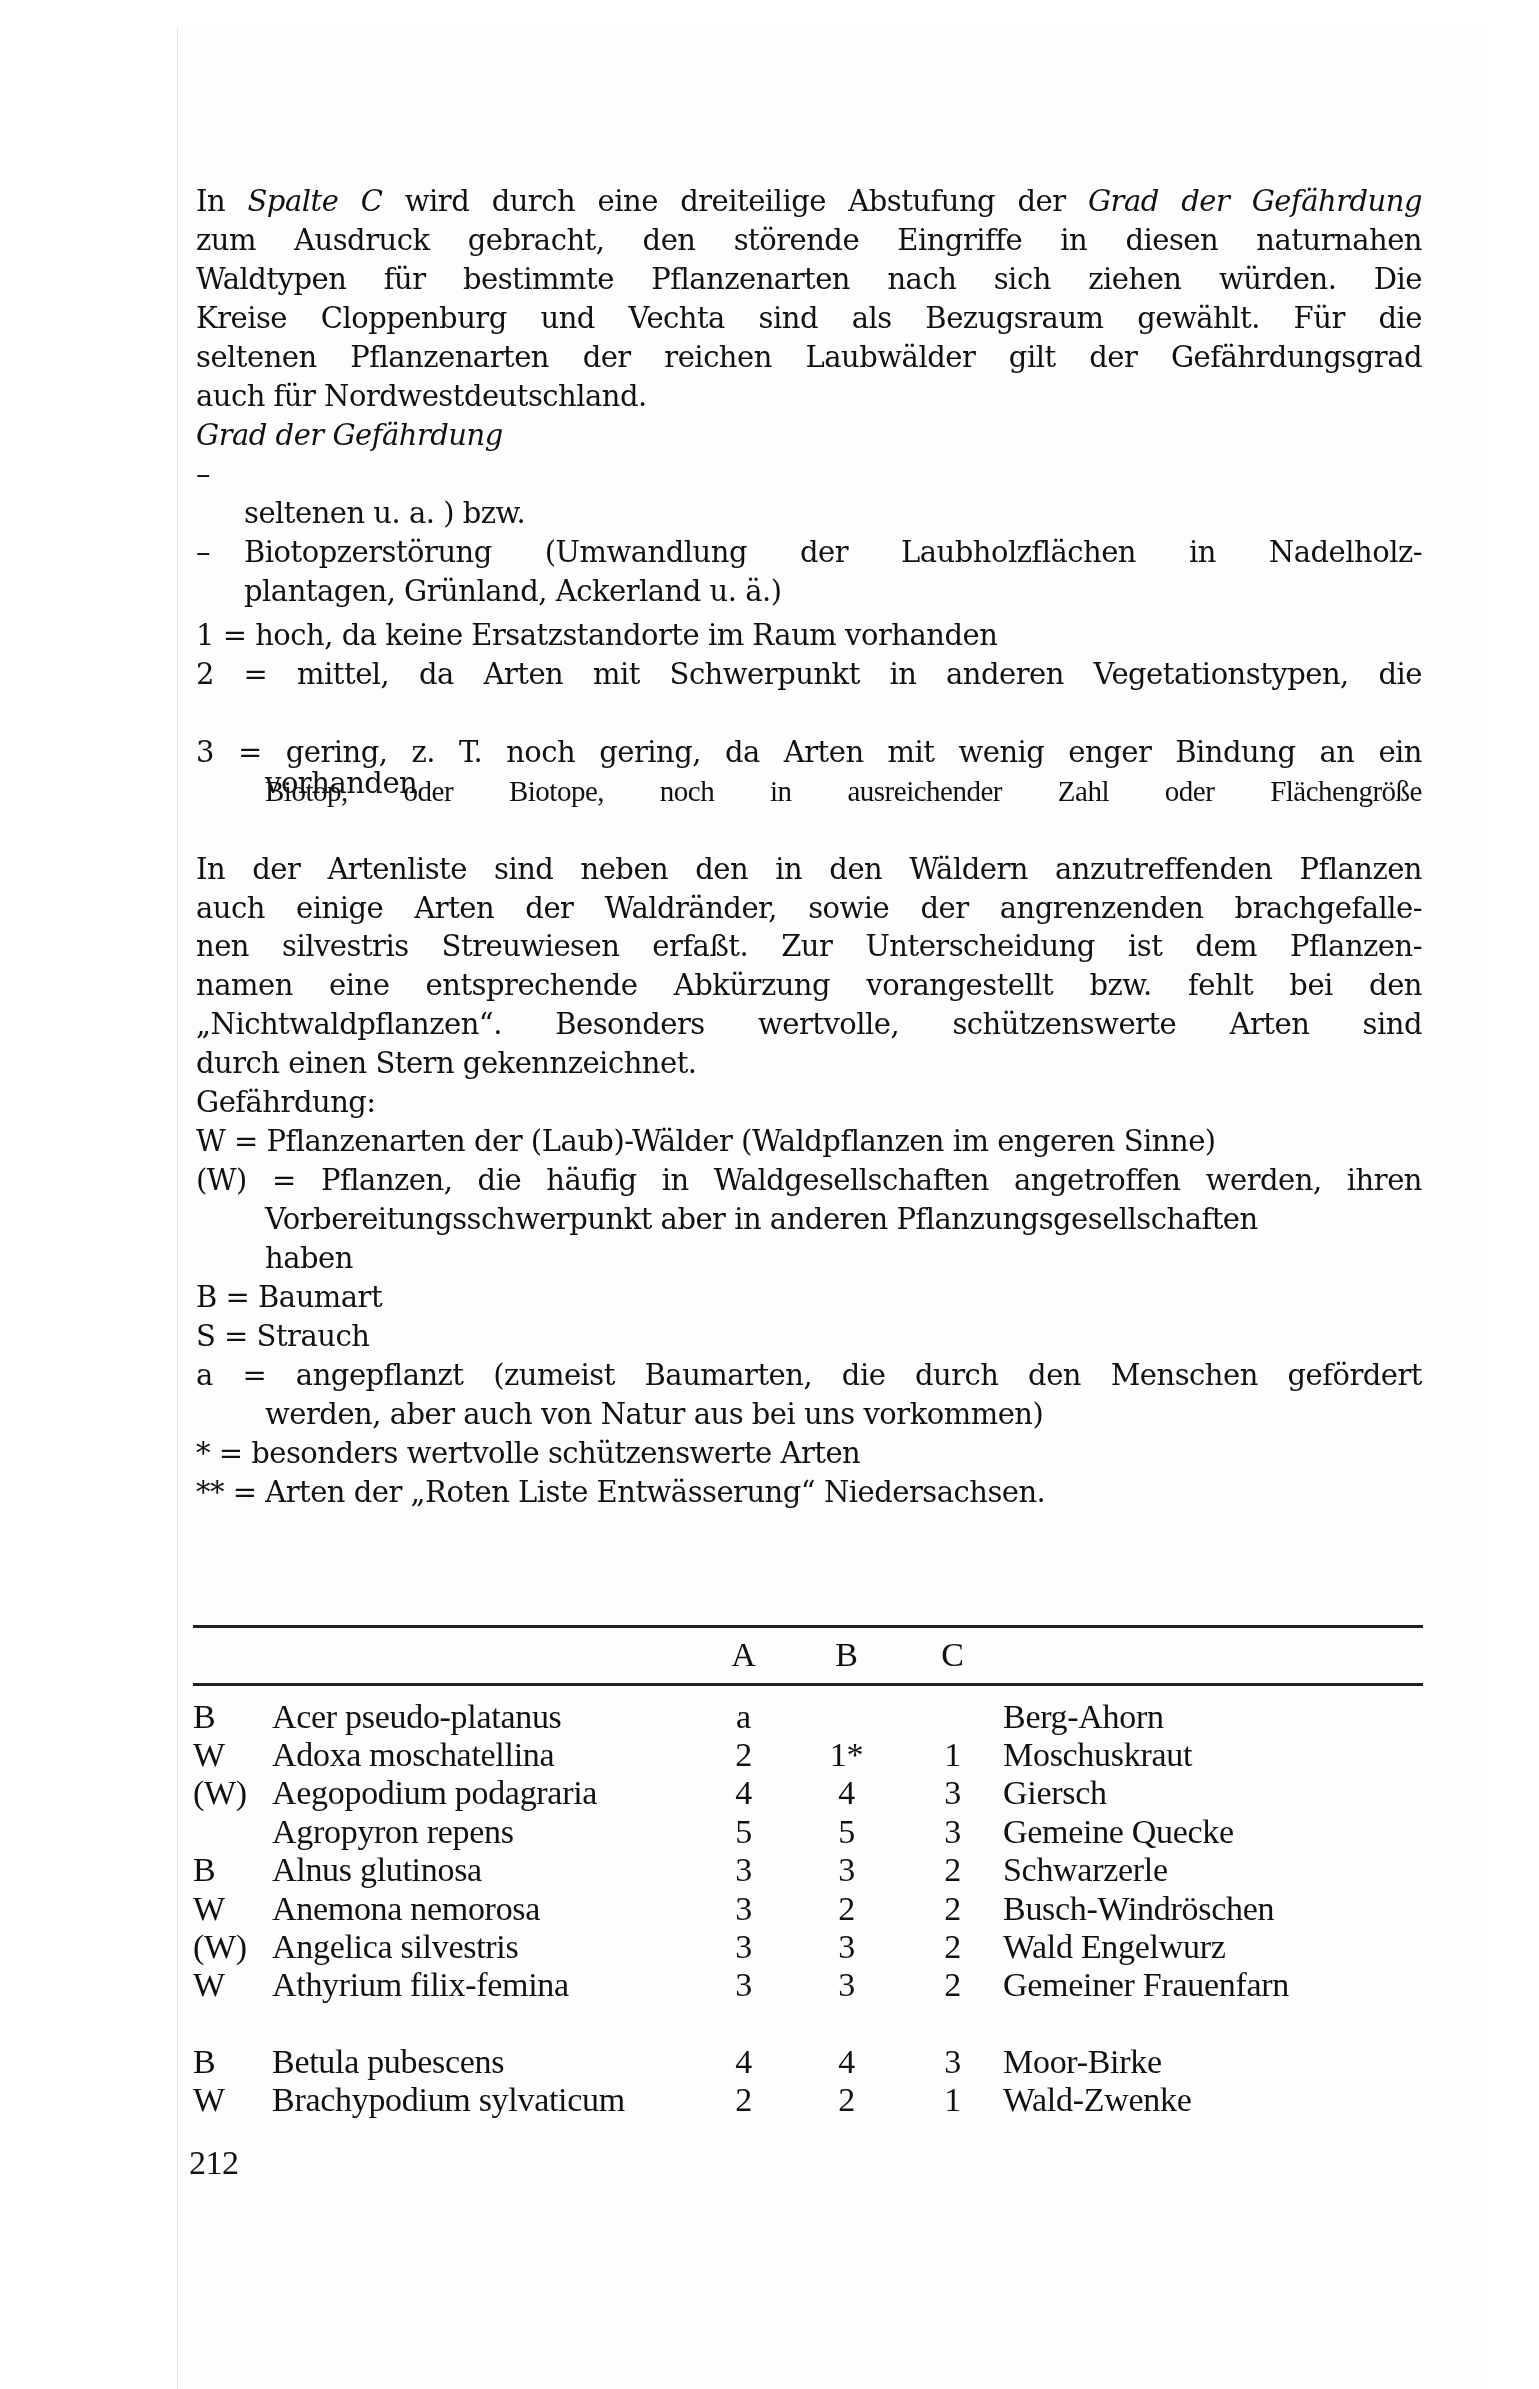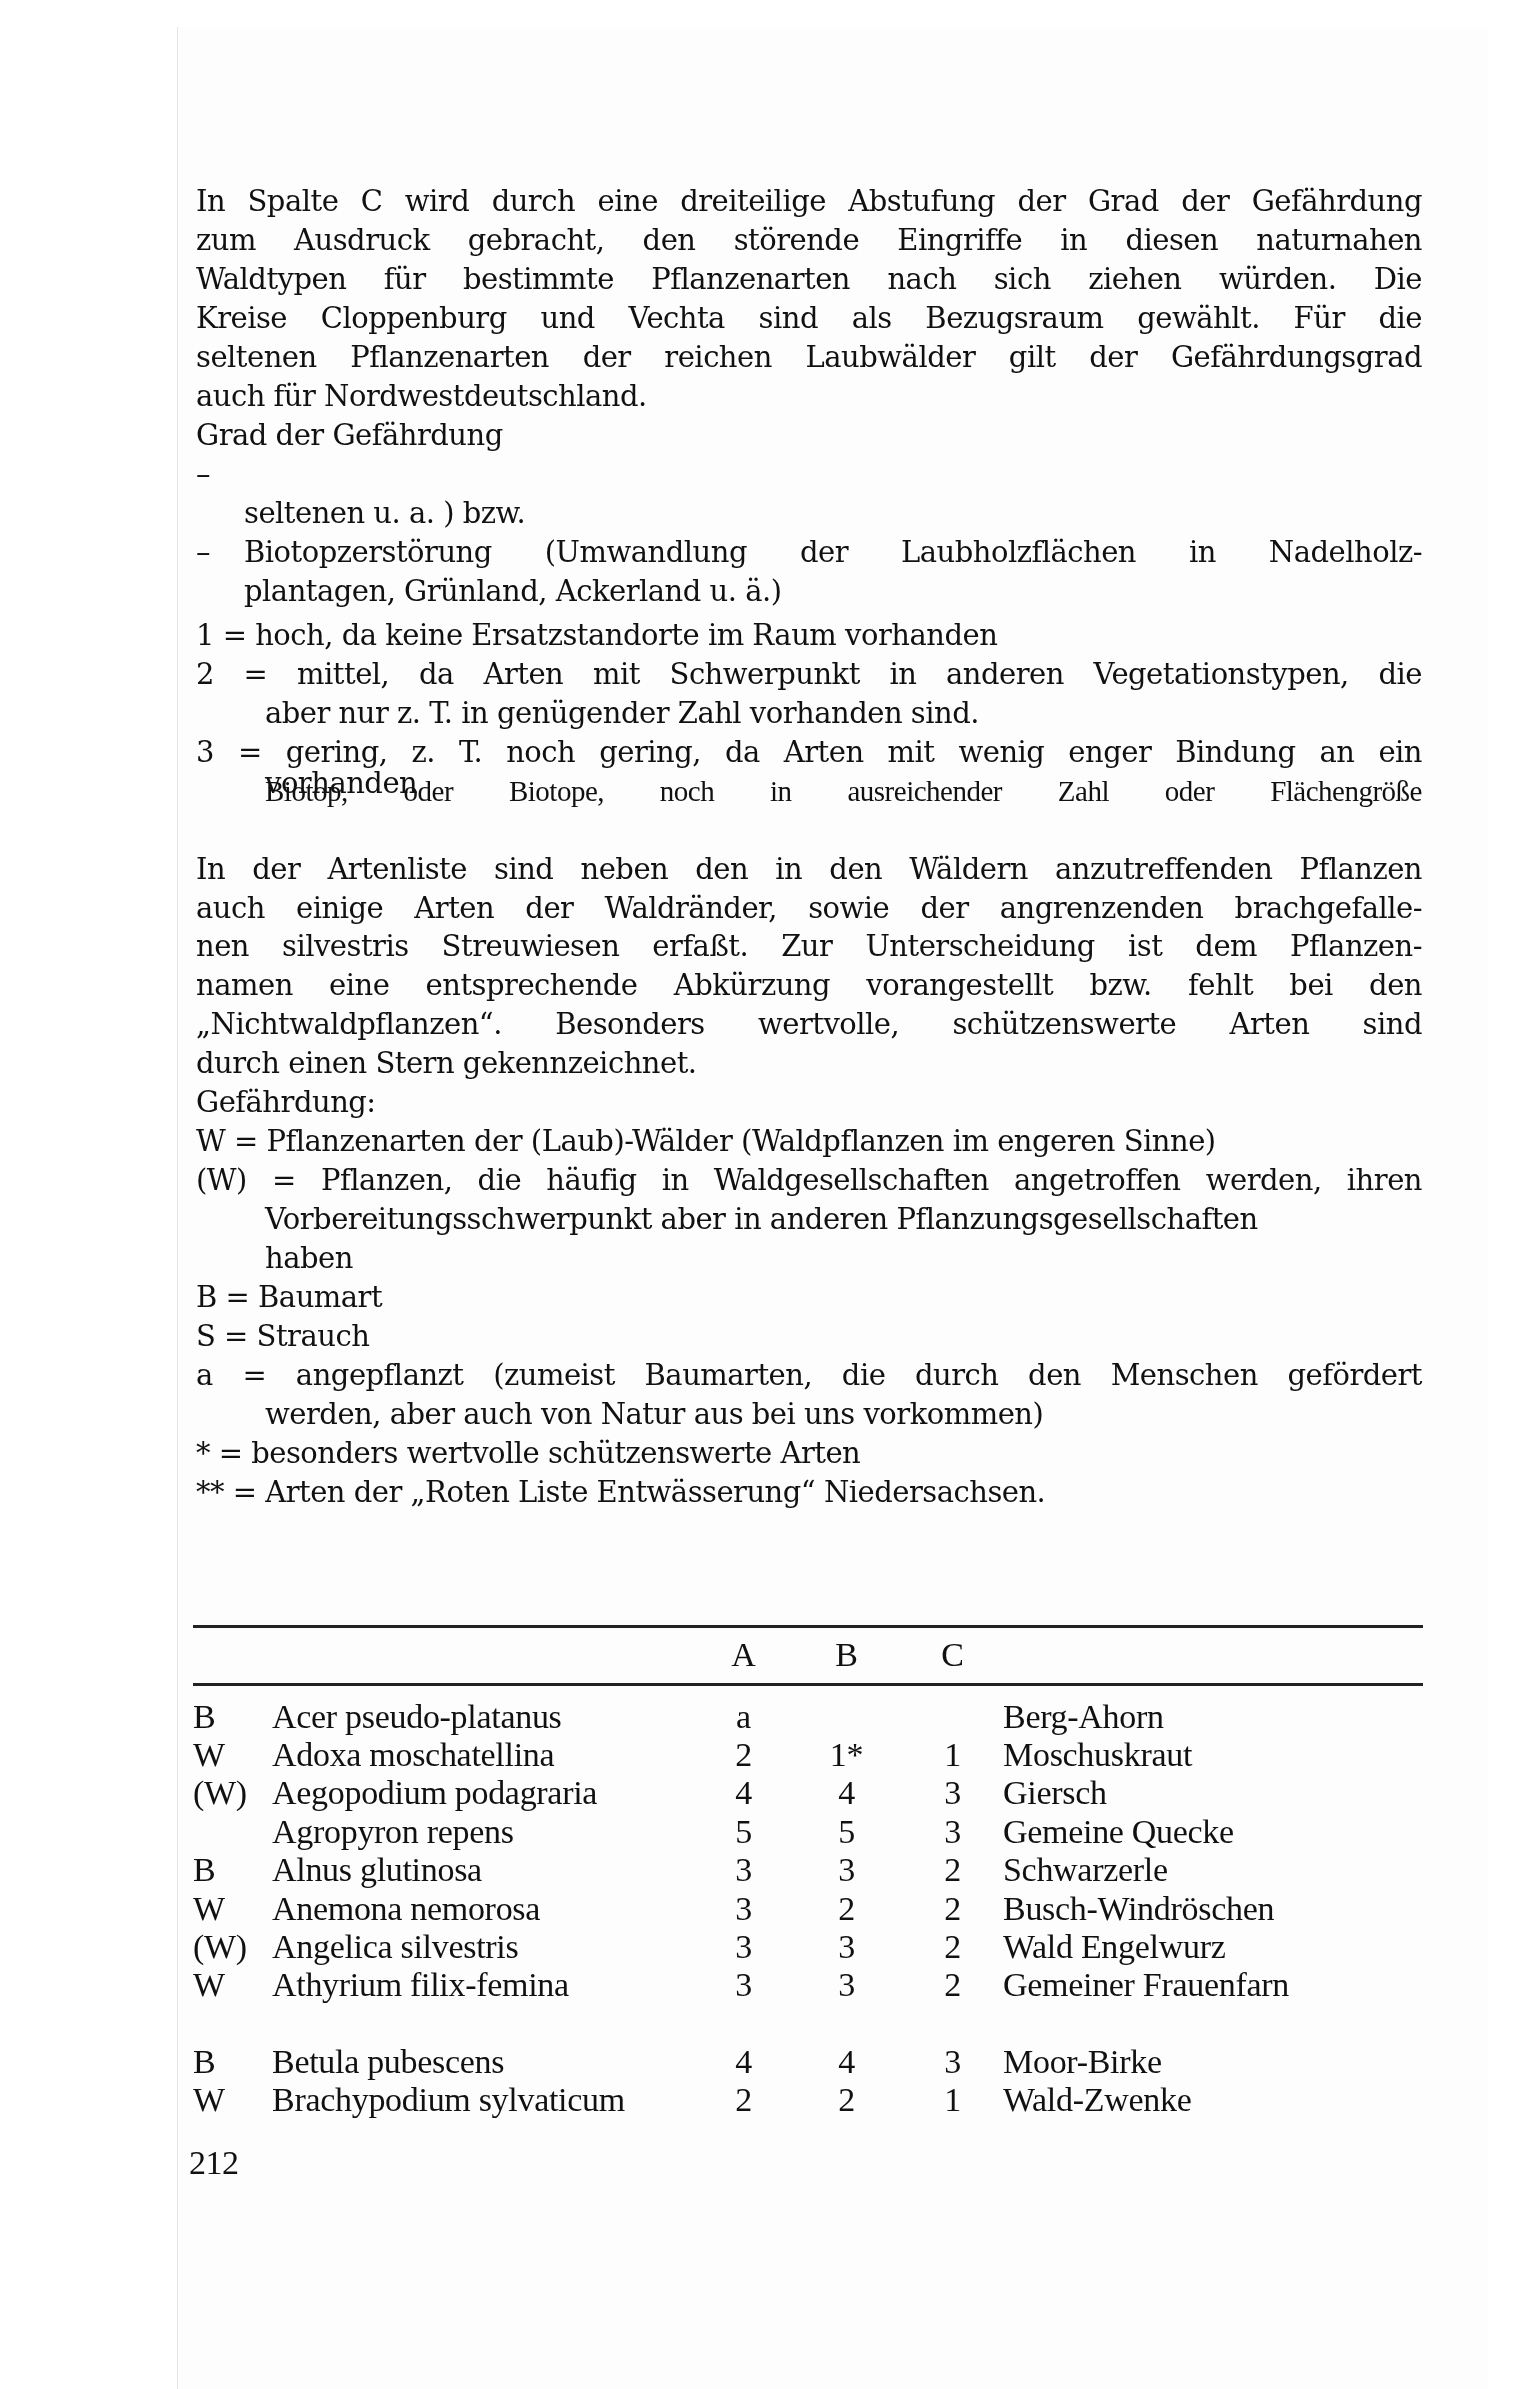--- a/index.html
+++ b/index.html
@@ -13,21 +13,21 @@
     font-family: "DejaVu Serif", "Liberation Serif", serif;
     color: #111; font-size: 29px; letter-spacing: -0.5px;
   }
   .line { position: absolute; left: 196px; white-space: nowrap; line-height: 39px; height: 39px; }
   .just { width: 1226px; text-align: justify; text-align-last: justify; }
   .indent1 { left: 244px; }
   .indent1.just { width: 1178px; }
   .indent2 { left: 265px; }
   .indent2.just { width: 1157px; font-family: Liberation Serif, serif; }
   .dash { position: absolute; left: 196px; line-height: 39px; }
-  .ital { }
+  .ital { font-style: italic; }
   .rule { position: absolute; left: 193px; width: 1230px; height: 2.7px; background: #222; }
   .cell { position: absolute; white-space: nowrap; line-height: 39px; height: 39px; font-family: "Liberation Serif", "DejaVu Serif", serif; font-size: 34px; letter-spacing: -0.3px; }
   .c-abbr { left: 193px; }
   .c-latin { left: 272px; }
   .c-a { left: 726px; width: 35px; text-align: center; }
   .c-b { left: 829px; width: 35px; text-align: center; }
   .c-c { left: 935px; width: 35px; text-align: center; }
   .c-de { left: 1003px; }
   .pagenum { position: absolute; left: 189px; top: 2143px; font-family: "Liberation Serif", "DejaVu Serif", serif; font-size: 34px; line-height: 39px; }
 </style>
@@ -48,21 +48,20 @@
   <div class="line ital" style="top:416px">Grad der Gefährdung</div>
 
   <div class="dash" style="top:455px">–</div>
   <div class="line indent1" style="top:494px">seltenen u. a. ) bzw.</div>
   <div class="dash" style="top:533px">–</div>
   <div class="line indent1 just" style="top:533px">Biotopzerstörung (Umwandlung der Laubholzflächen in Nadelholz-</div>
   <div class="line indent1" style="top:572px">plantagen, Grünland, Ackerland u. ä.)</div>
 
   <div class="line" style="top:616px">1 = hoch, da keine Ersatzstandorte im Raum vorhanden</div>
   <div class="line just" style="top:655px">2 = mittel, da Arten mit Schwerpunkt in anderen Vegetationstypen, die</div>
-  <div class="line indent2" style="top:694px">aber nur z. T. in genügender Zahl vorhanden sind.</div>
   <div class="line just" style="top:733px">3 = gering, z. T. noch gering, da Arten mit wenig enger Bindung an ein</div>
   <div class="line indent2 just" style="top:772px">Biotop, oder Biotope, noch in ausreichender Zahl oder Flächengröße</div>
   <div class="line indent2" style="top:764px">vorhanden</div>
 
   <div class="line just" style="top:850px">In der Artenliste sind neben den in den Wäldern anzutreffenden Pflanzen</div>
   <div class="line just" style="top:889px">auch einige Arten der Waldränder, sowie der angrenzenden brachgefalle-</div>
   <div class="line just" style="top:927px">nen silvestris Streuwiesen erfaßt. Zur Unterscheidung ist dem Pflanzen-</div>
   <div class="line just" style="top:966px">namen eine entsprechende Abkürzung vorangestellt bzw. fehlt bei den</div>
   <div class="line just" style="top:1005px">„Nichtwaldpflanzen“. Besonders wertvolle, schützenswerte Arten sind</div>
   <div class="line" style="top:1044px">durch einen Stern gekennzeichnet.</div>

